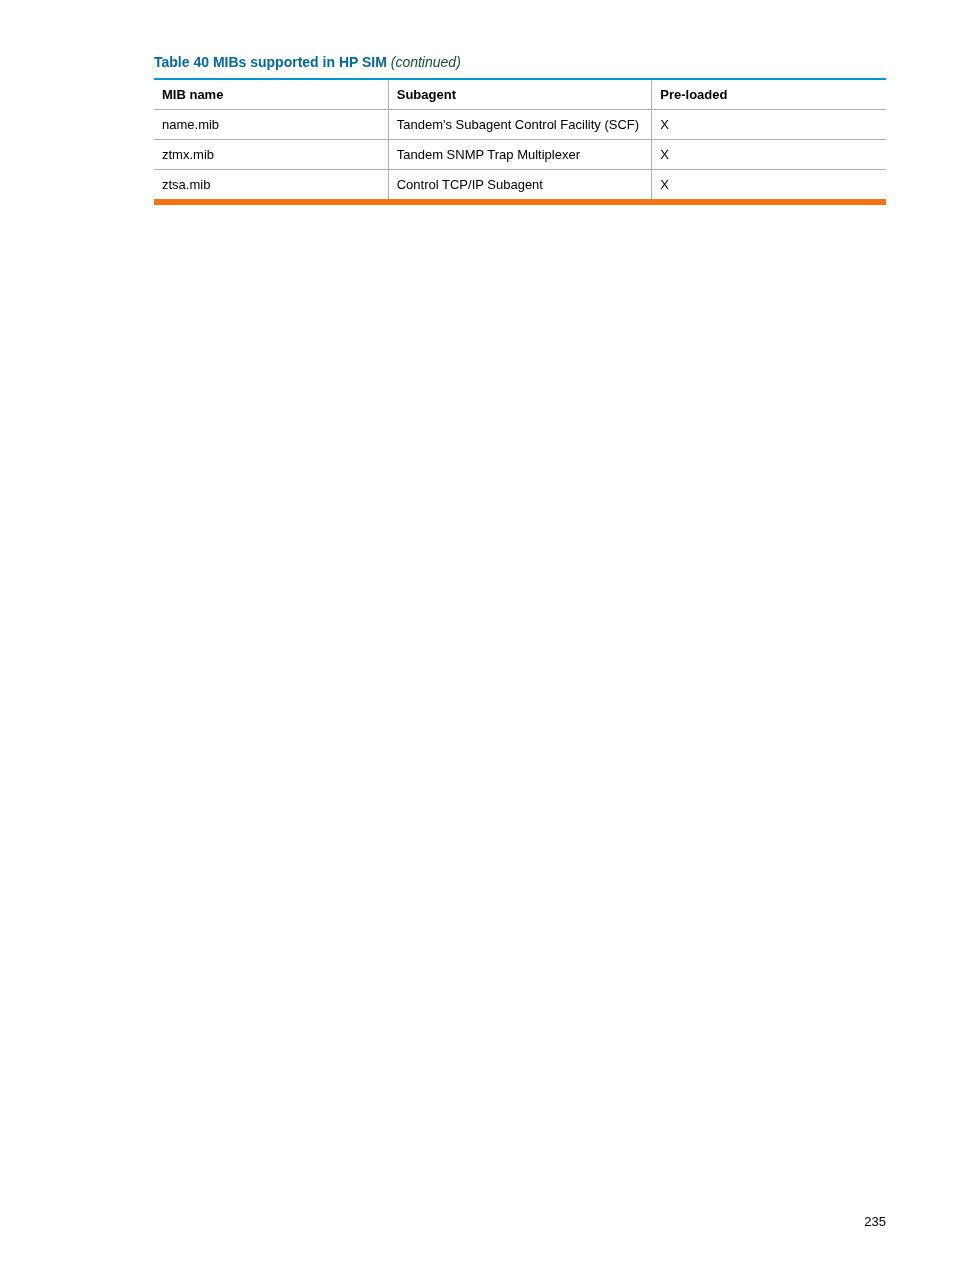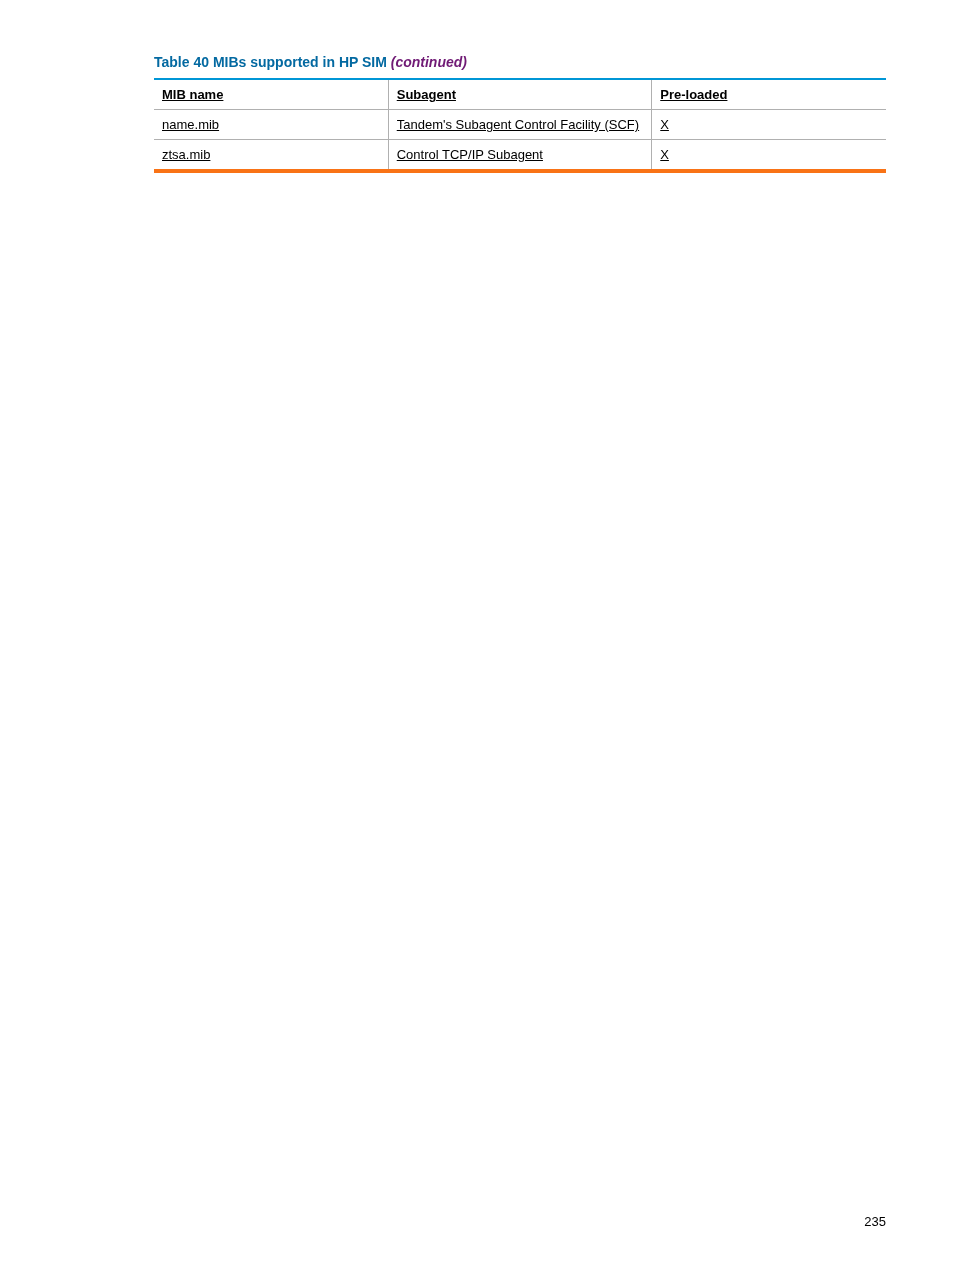--- a/index.html
+++ b/index.html
@@ -19,30 +19,29 @@
     }
     .table-title {
       font-size: 14px;
       margin-bottom: 8px;
     }
     .table-title-main {
       color: #0369a1;
       font-weight: bold;
     }
     .table-title-continued {
-      color: #701a75;
+      color: #14532d;
       font-style: italic;
-      font-weight: bold;
+      font-weight: normal;
     }
     table {
       width: 100%;
       border-collapse: collapse;
       border-top: 2px solid #0096d6;
-      border-bottom: 4px solid #f97316;
-      text-decoration: underline;
+      border-bottom: 6px solid #f97316;
     }
     th, td {
       text-align: left;
       padding: 7px 8px;
       font-size: 13px;
       border: 1px solid #b0b0b0;
       vertical-align: top;
     }
     th {
       font-weight: bold;
@@ -88,20 +87,25 @@
         <th>Pre-loaded</th>
       </tr>
     </thead>
     <tbody>
       <tr>
         <td>name.mib</td>
         <td>Tandem's Subagent Control Facility (SCF)</td>
         <td>X</td>
       </tr>
       <tr>
+        <td>ztmx.mib</td>
+        <td>Tandem SNMP Trap Multiplexer</td>
+        <td>X</td>
+      </tr>
+      <tr>
         <td>ztsa.mib</td>
         <td>Control TCP/IP Subagent</td>
         <td>X</td>
       </tr>
     </tbody>
   </table>
 </div>
 
 <div class="page-number">235</div>
 

